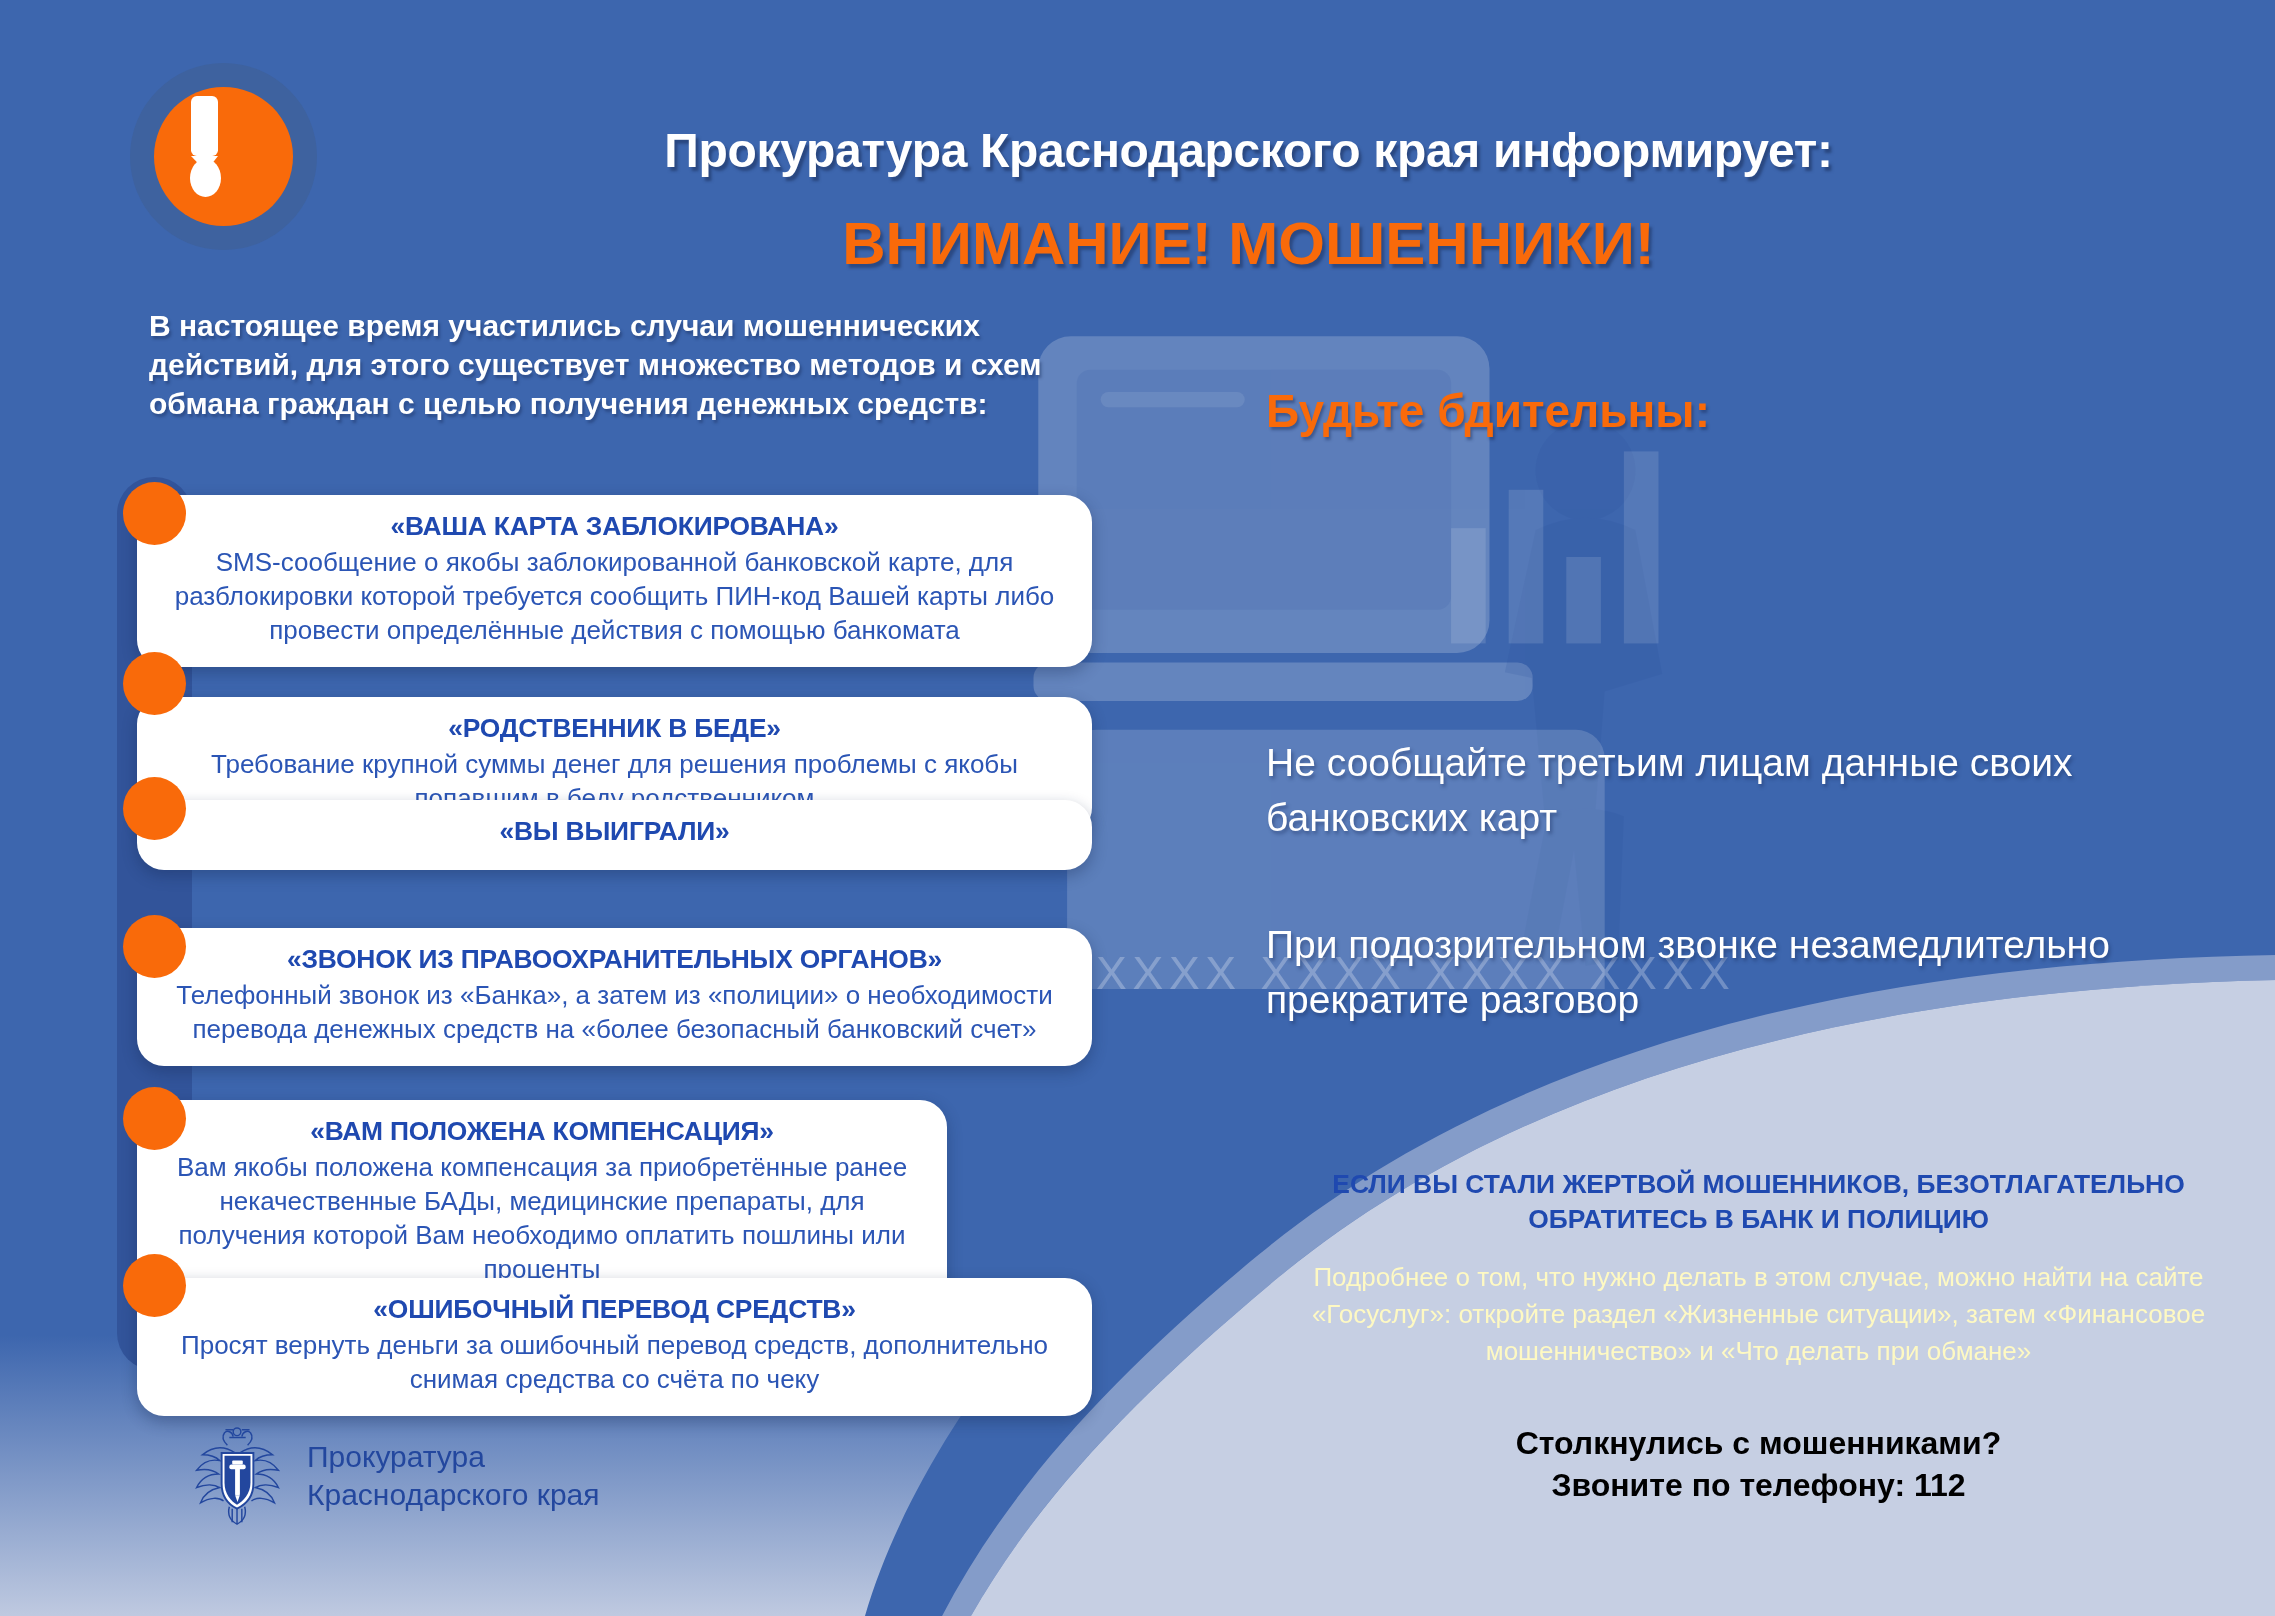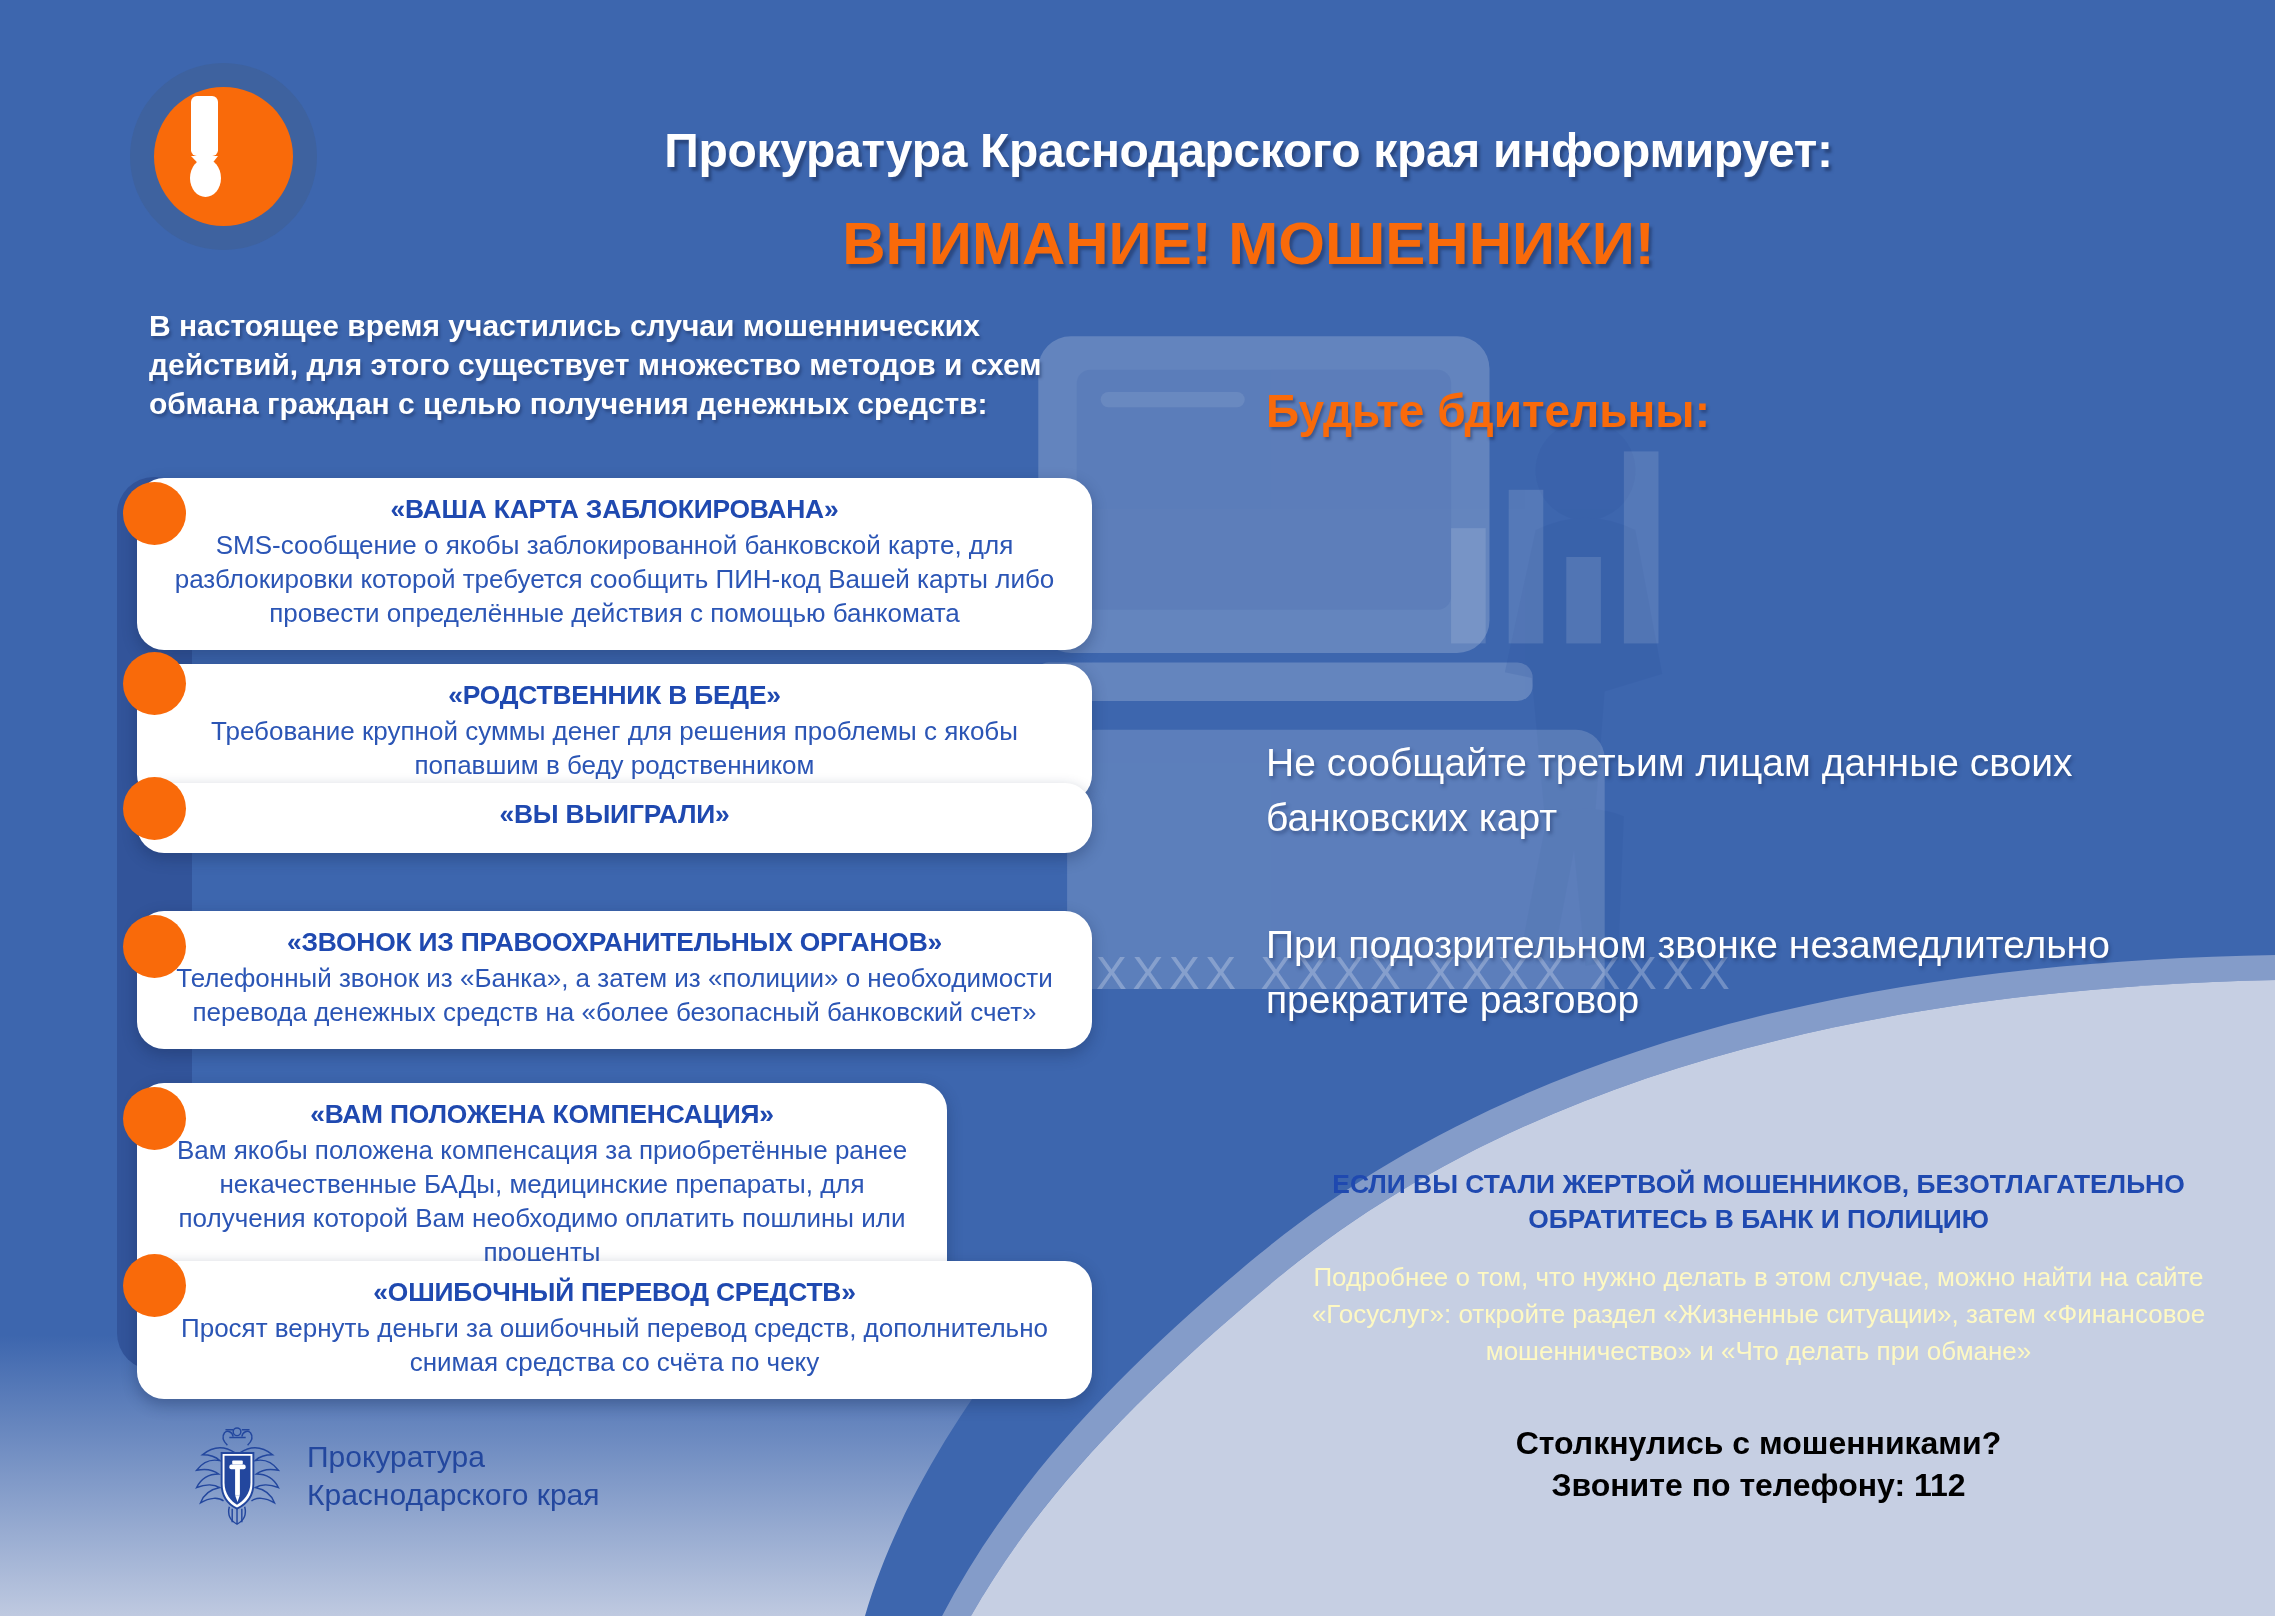--- a/index.html
+++ b/index.html
@@ -68,20 +68,21 @@
     text-shadow:1.9px 2.9px 2.9px rgba(25,45,90,.45);
   }
 
   
   .cards{position:absolute;left:0;top:0;z-index:5;}
   .card{
     position:absolute;background:#ffffff;border-radius:27px;
     box-shadow:0 5.8px 15.4px rgba(18,35,75,.33);
     text-align:center;box-sizing:border-box;
     padding:15.4px 33px 19px 33px;
+    margin-top:17px;
   }
   .card-title{
     color:#1F49B0;font-size:26.4px;font-weight:bold;line-height:1.22;letter-spacing:-0.2px;
     margin-bottom:3.8px;
   }
   .card-body{
     color:#2B55B5;font-size:26px;line-height:1.30;font-weight:normal;
   }
   .bullet{
     position:absolute;width:63px;height:63px;border-radius:50%;
@@ -193,21 +194,21 @@
 
   <div class="cards">
 
     <div class="bullet" style="left:123px;top:482px;"></div>
     <div class="card" style="left:137px;top:478px;width:955px;">
       <div class="card-title">«ВАША КАРТА ЗАБЛОКИРОВАНА»</div>
       <div class="card-body">SMS-сообщение о якобы заблокированной банковской карте, для разблокировки которой требуется сообщить ПИН-код Вашей карты либо провести  определённые действия с помощью банкомата</div>
     </div>
 
     <div class="bullet" style="left:123px;top:652px;"></div>
-    <div class="card" style="left:137px;top:664px;width:955px;">
+    <div class="card" style="left:137px;top:680px;width:955px;">
       <div class="card-title">«РОДСТВЕННИК В БЕДЕ»</div>
       <div class="card-body">Требование крупной суммы денег для решения проблемы с якобы попавшим в беду родственником</div>
     </div>
 
     <div class="bullet" style="left:123px;top:777px;"></div>
     <div class="card" style="left:137px;top:783px;width:955px;">
       <div class="card-title">«ВЫ ВЫИГРАЛИ»</div>
     </div>
 
     <div class="bullet" style="left:123px;top:915px;"></div>

